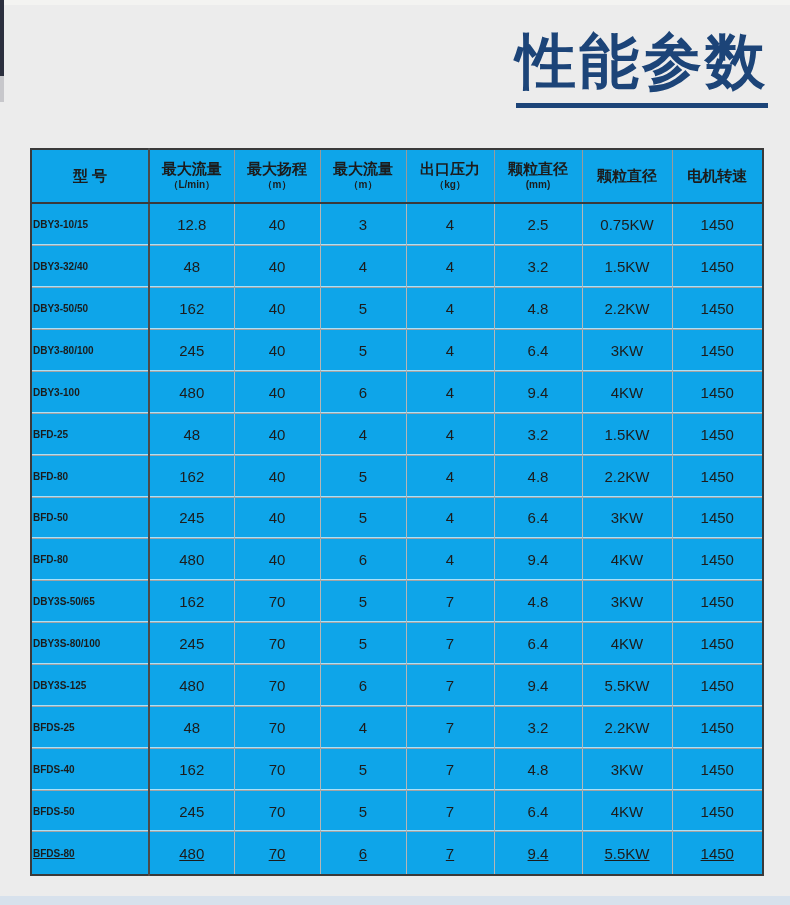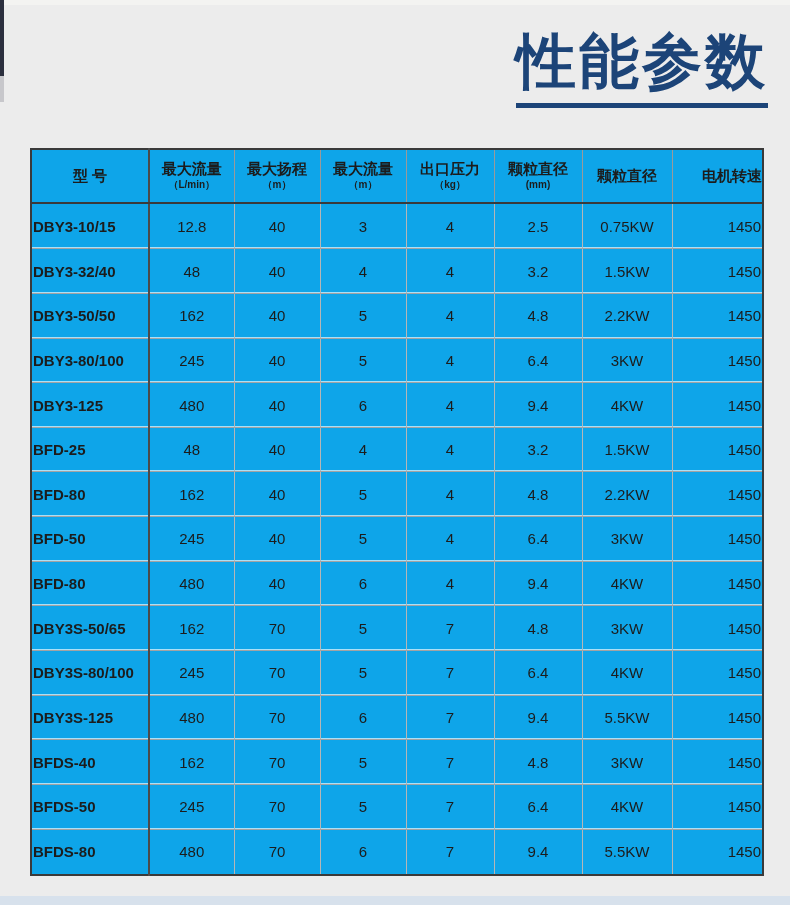--- a/index.html
+++ b/index.html
@@ -77,43 +77,43 @@
     font-weight: bold;
     color: #1c1c1c;
     text-align: center;
     vertical-align: middle;
     border-bottom: 2px solid #3a3a3a;
     border-right: 1px solid #9a9a9a;
     line-height: 1.25;
     padding: 2px 0;
   }
   table.spec th:last-child,
-  table.spec td:last-child { border-right: none; text-align: right; }
+  table.spec td:last-child { border-right: none; }
   table.spec th .unit {
     font-size: 10px;
     font-weight: bold;
   }
   table.spec td {
     font-size: 15px;
     color: #1c1c1c;
     text-align: center;
     vertical-align: middle;
     border-bottom: 1px solid #a3a3a3;
     border-right: 1px solid #b6b6b6;
     box-shadow: inset 0 -1px 0 rgba(255,255,255,0.65);
   }
-  table.spec tr:last-child td { border-bottom: none; box-shadow: none; }
+  table.spec tr:last-child td { border-bottom: none; box-shadow: none; text-decoration: underline; }
   table.spec th.model-col,
   table.spec td.model-col {
     border-right: 2px solid #4a4a4a;
   }
   table.spec td.model-col {
     font-weight: bold;
     text-align: left;
-    font-size: 15px;
+    font-size: 10px;
   }
   .bottom-bar {
     position: absolute;
     bottom: 0; left: 0;
     width: 790px; height: 9px;
     background: #d7e1ec;
   }
 </style>
 </head>
 <body style="background: rgb(236, 236, 236);">
@@ -206,21 +206,21 @@
         <td class="model-col">DBY3-80/100</td>
         <td>245</td>
         <td>40</td>
         <td>5</td>
         <td>4</td>
         <td>6.4</td>
         <td>3KW</td>
         <td>1450</td>
       </tr>
       <tr>
-        <td class="model-col">DBY3-125</td>
+        <td class="model-col">DBY3-100</td>
         <td>480</td>
         <td>40</td>
         <td>6</td>
         <td>4</td>
         <td>9.4</td>
         <td>4KW</td>
         <td>1450</td>
       </tr>
       <tr>
         <td class="model-col">BFD-25</td>
@@ -286,20 +286,30 @@
         <td class="model-col">DBY3S-125</td>
         <td>480</td>
         <td>70</td>
         <td>6</td>
         <td>7</td>
         <td>9.4</td>
         <td>5.5KW</td>
         <td>1450</td>
       </tr>
       <tr>
+        <td class="model-col">BFDS-25</td>
+        <td>48</td>
+        <td>70</td>
+        <td>4</td>
+        <td>7</td>
+        <td>3.2</td>
+        <td>2.2KW</td>
+        <td>1450</td>
+      </tr>
+      <tr>
         <td class="model-col">BFDS-40</td>
         <td>162</td>
         <td>70</td>
         <td>5</td>
         <td>7</td>
         <td>4.8</td>
         <td>3KW</td>
         <td>1450</td>
       </tr>
       <tr>

